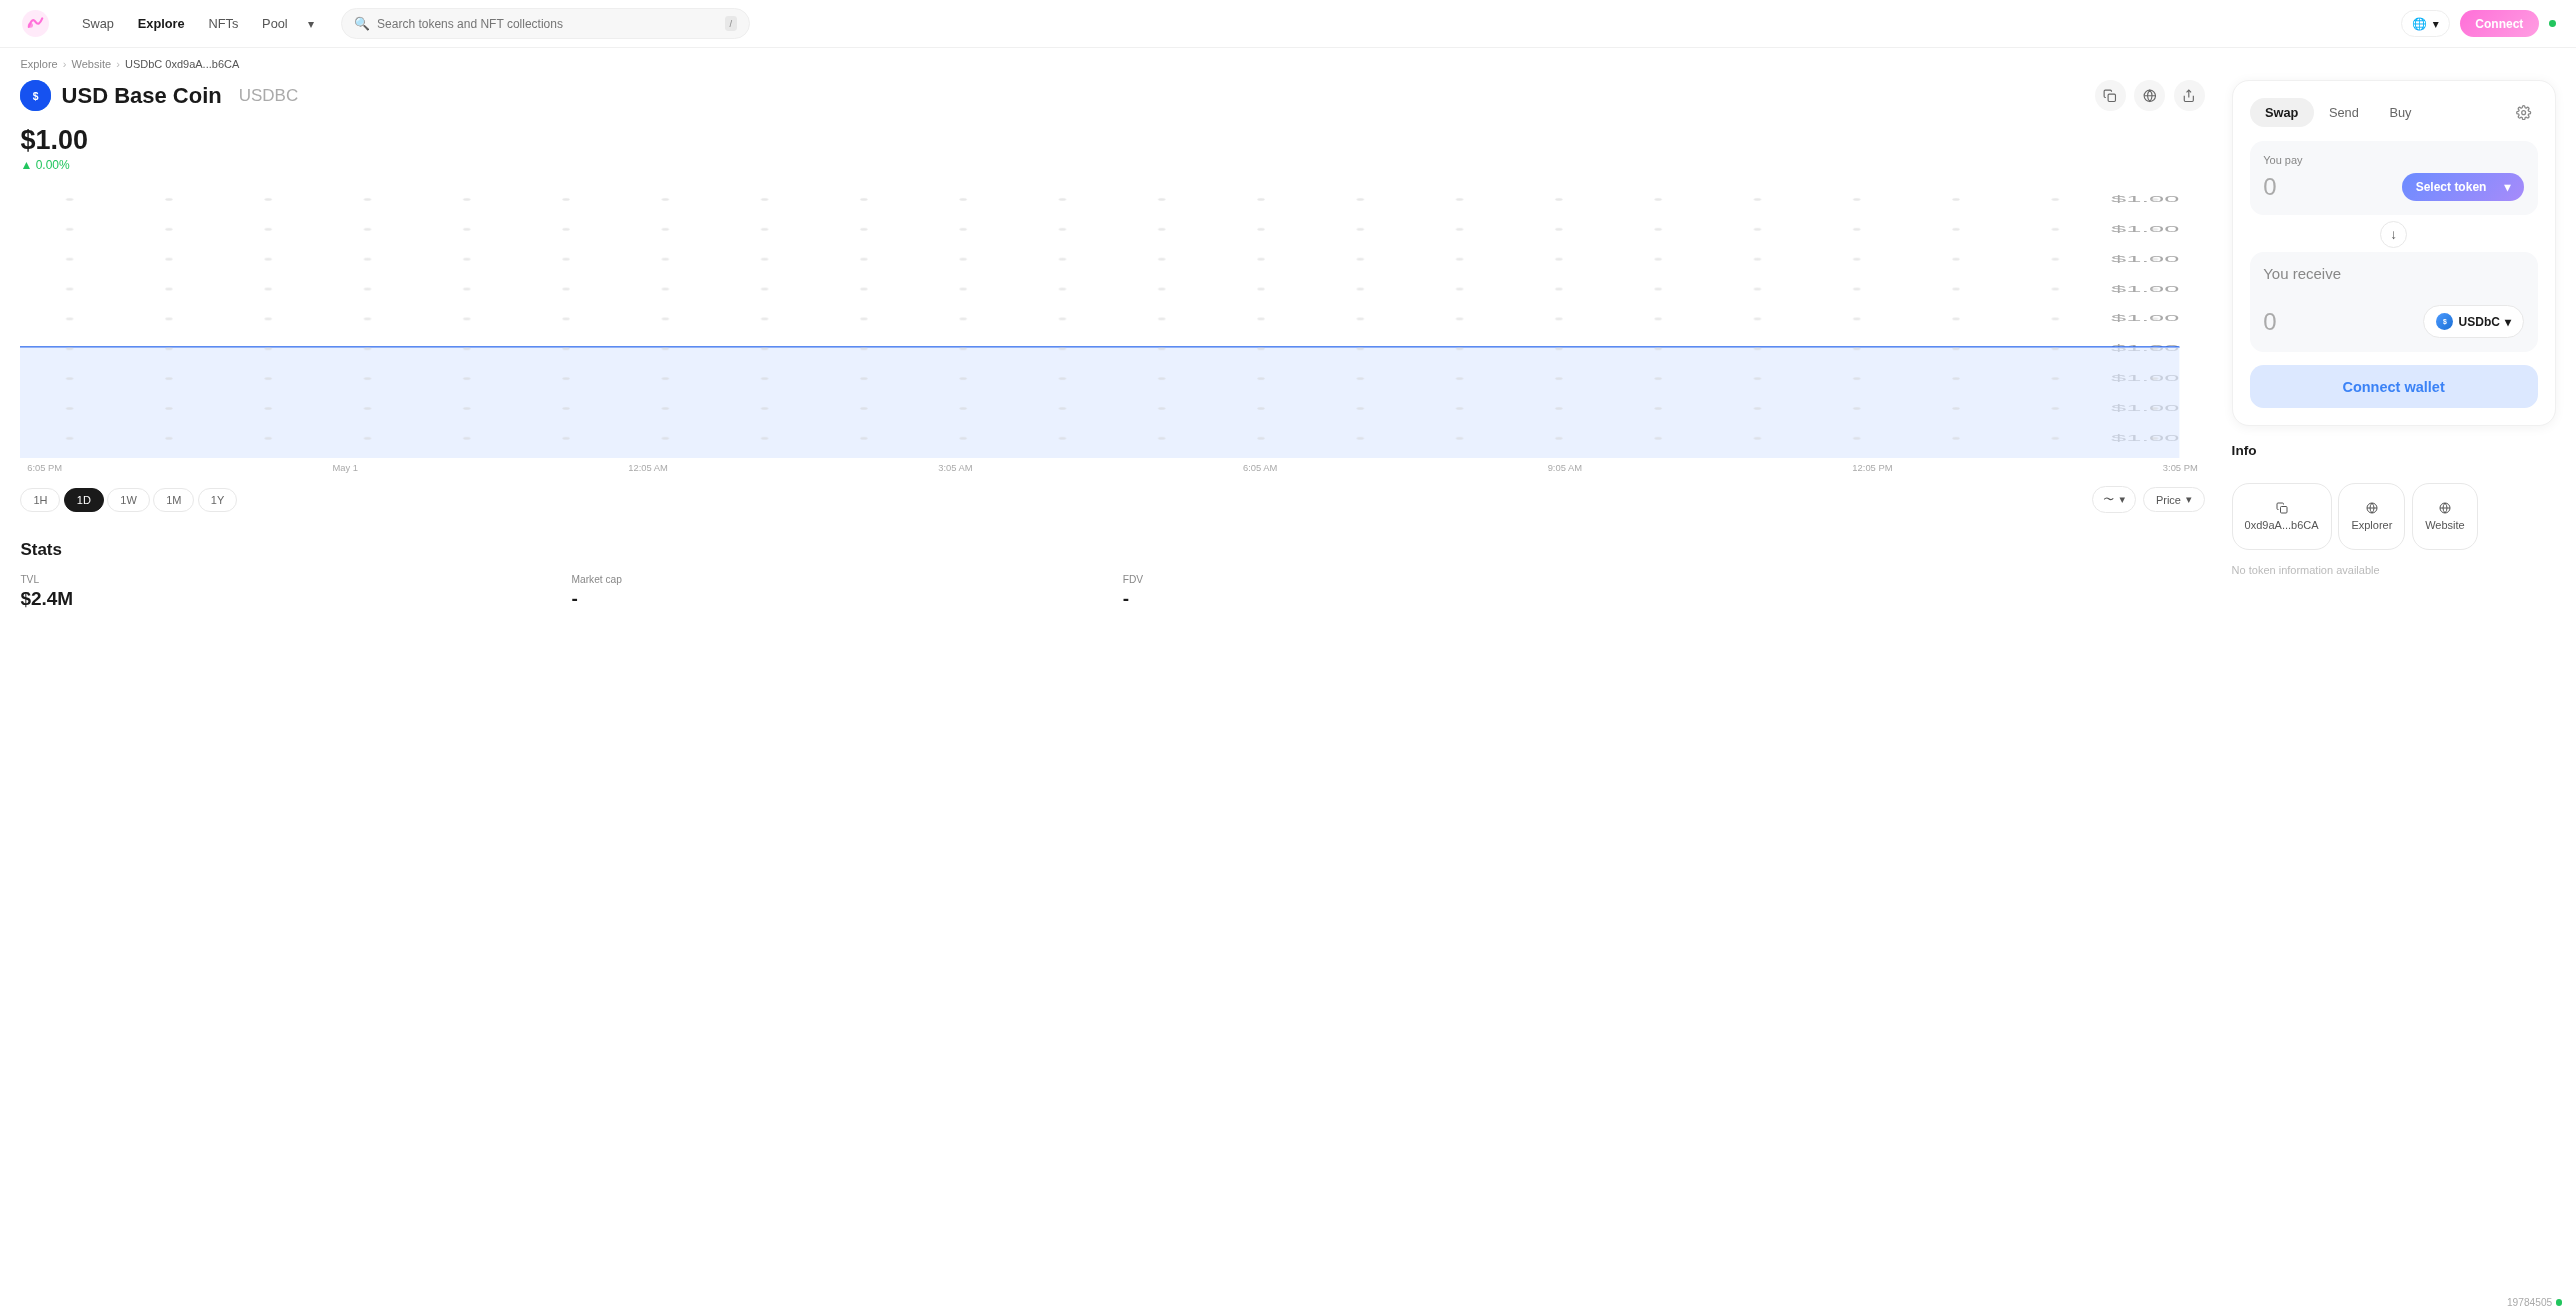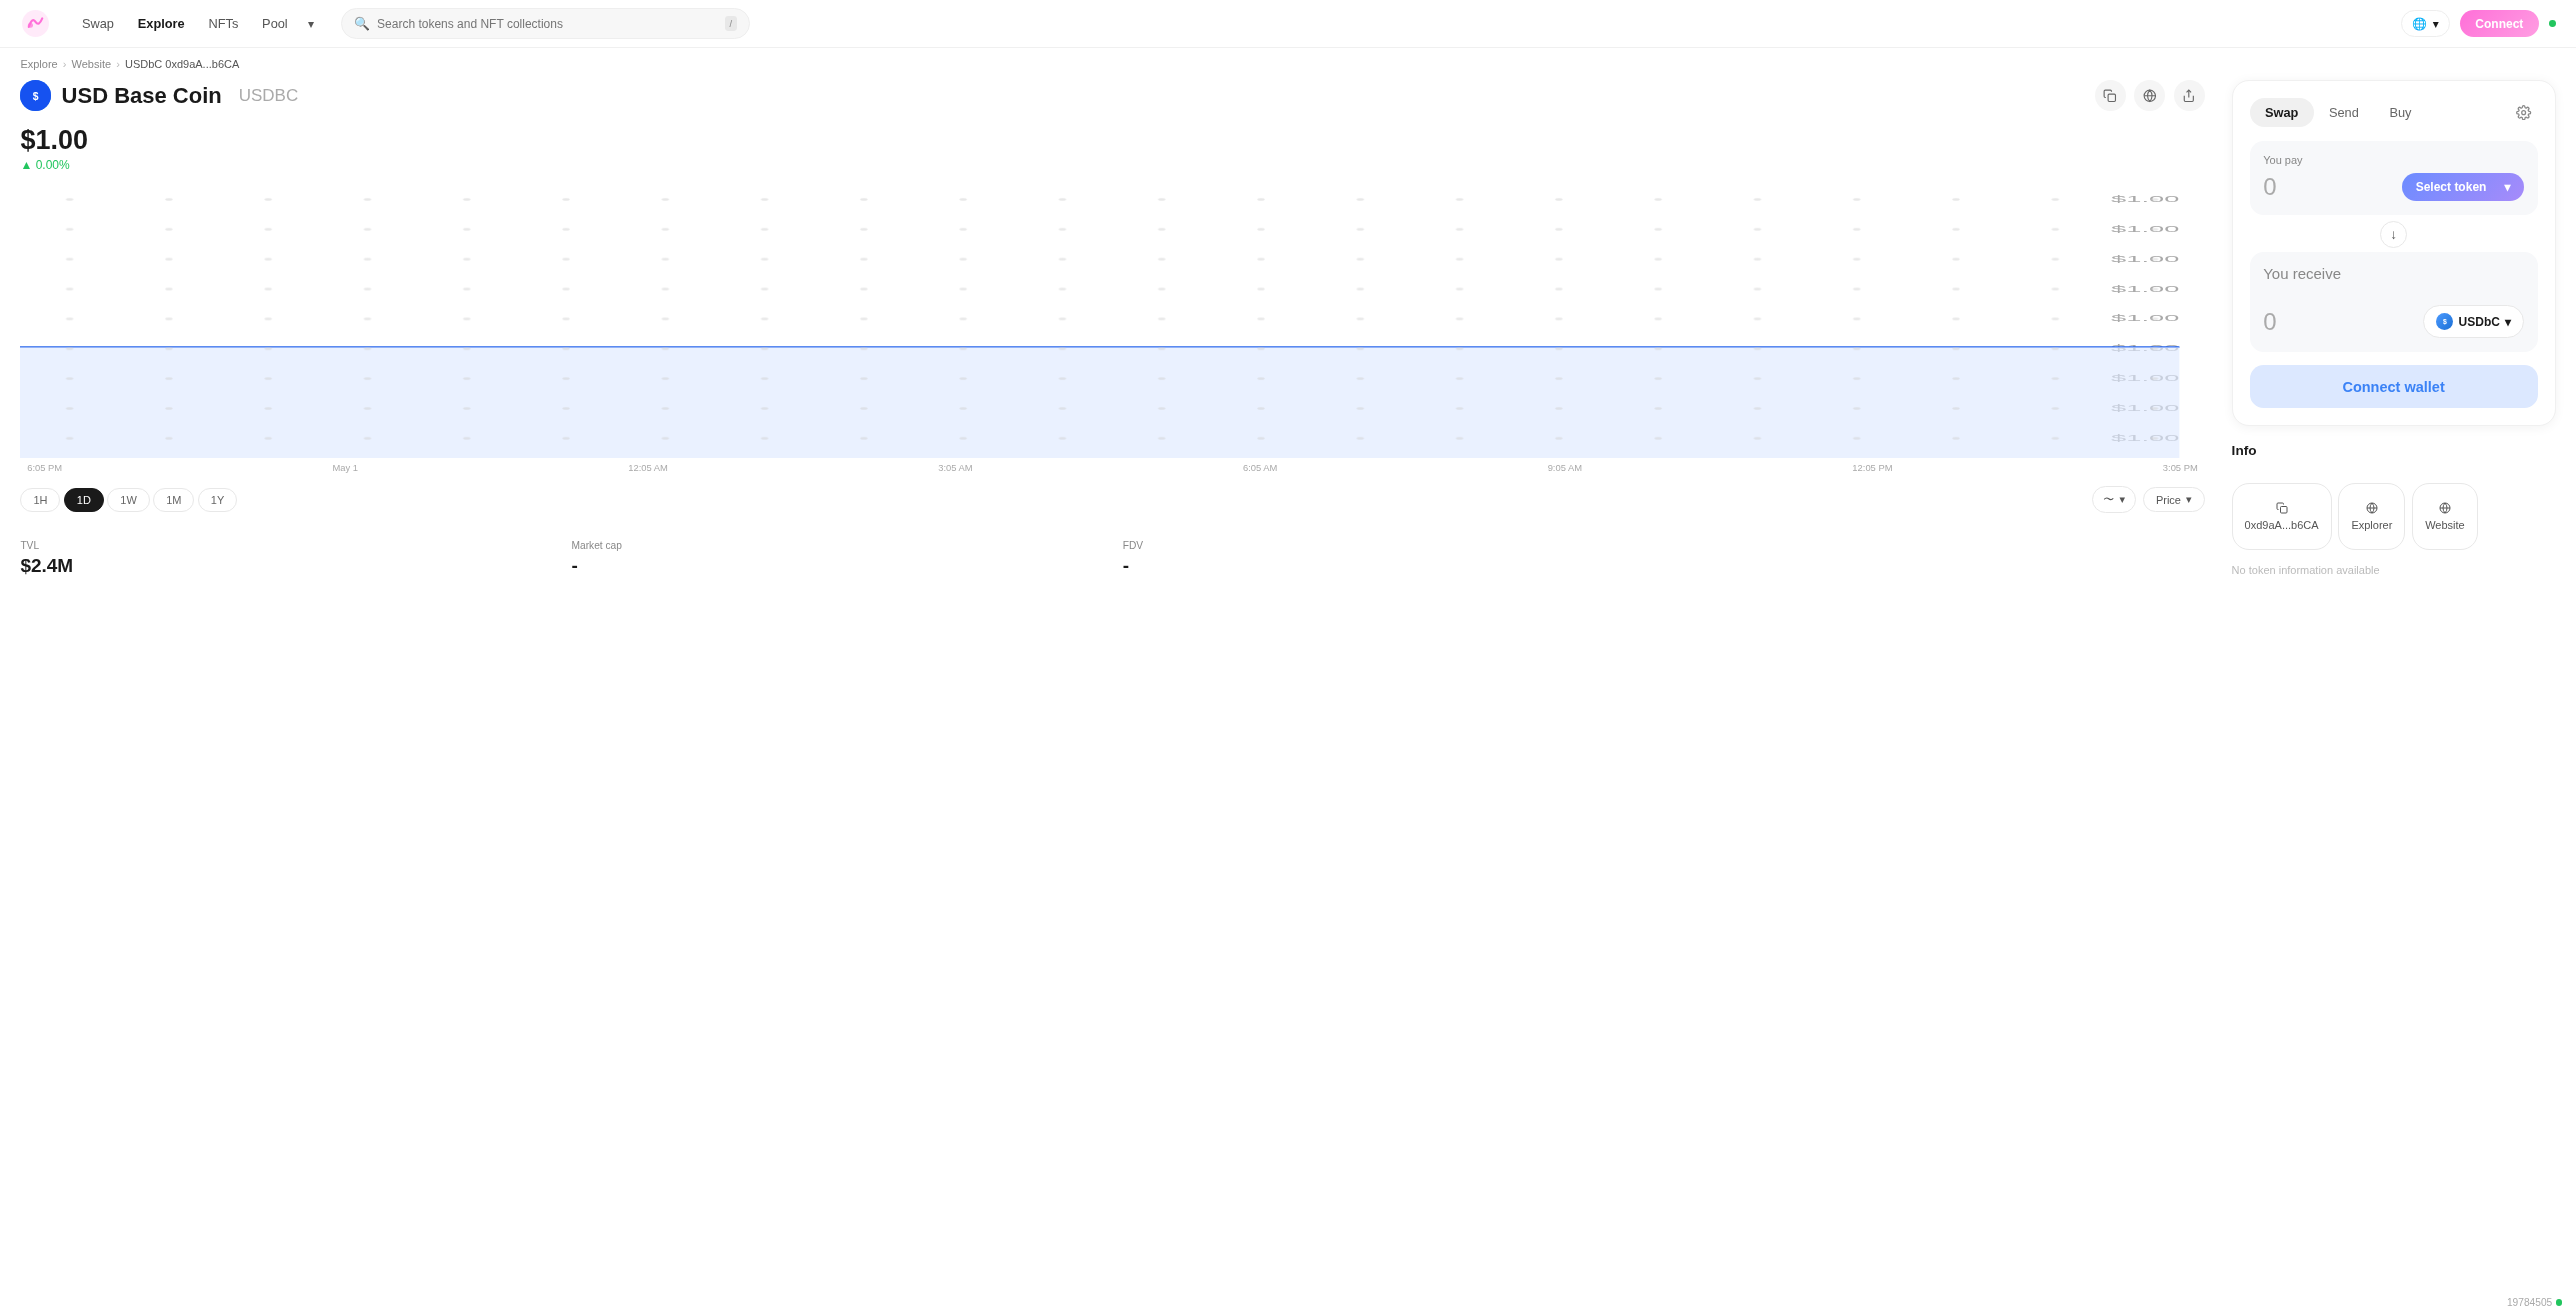--- a/index.html
+++ b/index.html
@@ -247,20 +247,21 @@
           <span>▾</span>
         </button>
         <button class="price-type-btn">
           <span>Price</span>
           <span>▾</span>
         </button>
       </div>
     </div>
 
     <div class="stats-section">
+      <div class="stats-title">Stats</div>
       <div class="stats-grid">
         <div class="stat-item">
           <div class="stat-label">TVL</div>
           <div class="stat-value">$2.4M</div>
         </div>
         <div class="stat-item">
           <div class="stat-label">Market cap</div>
           <div class="stat-value">-</div>
         </div>
         <div class="stat-item">

